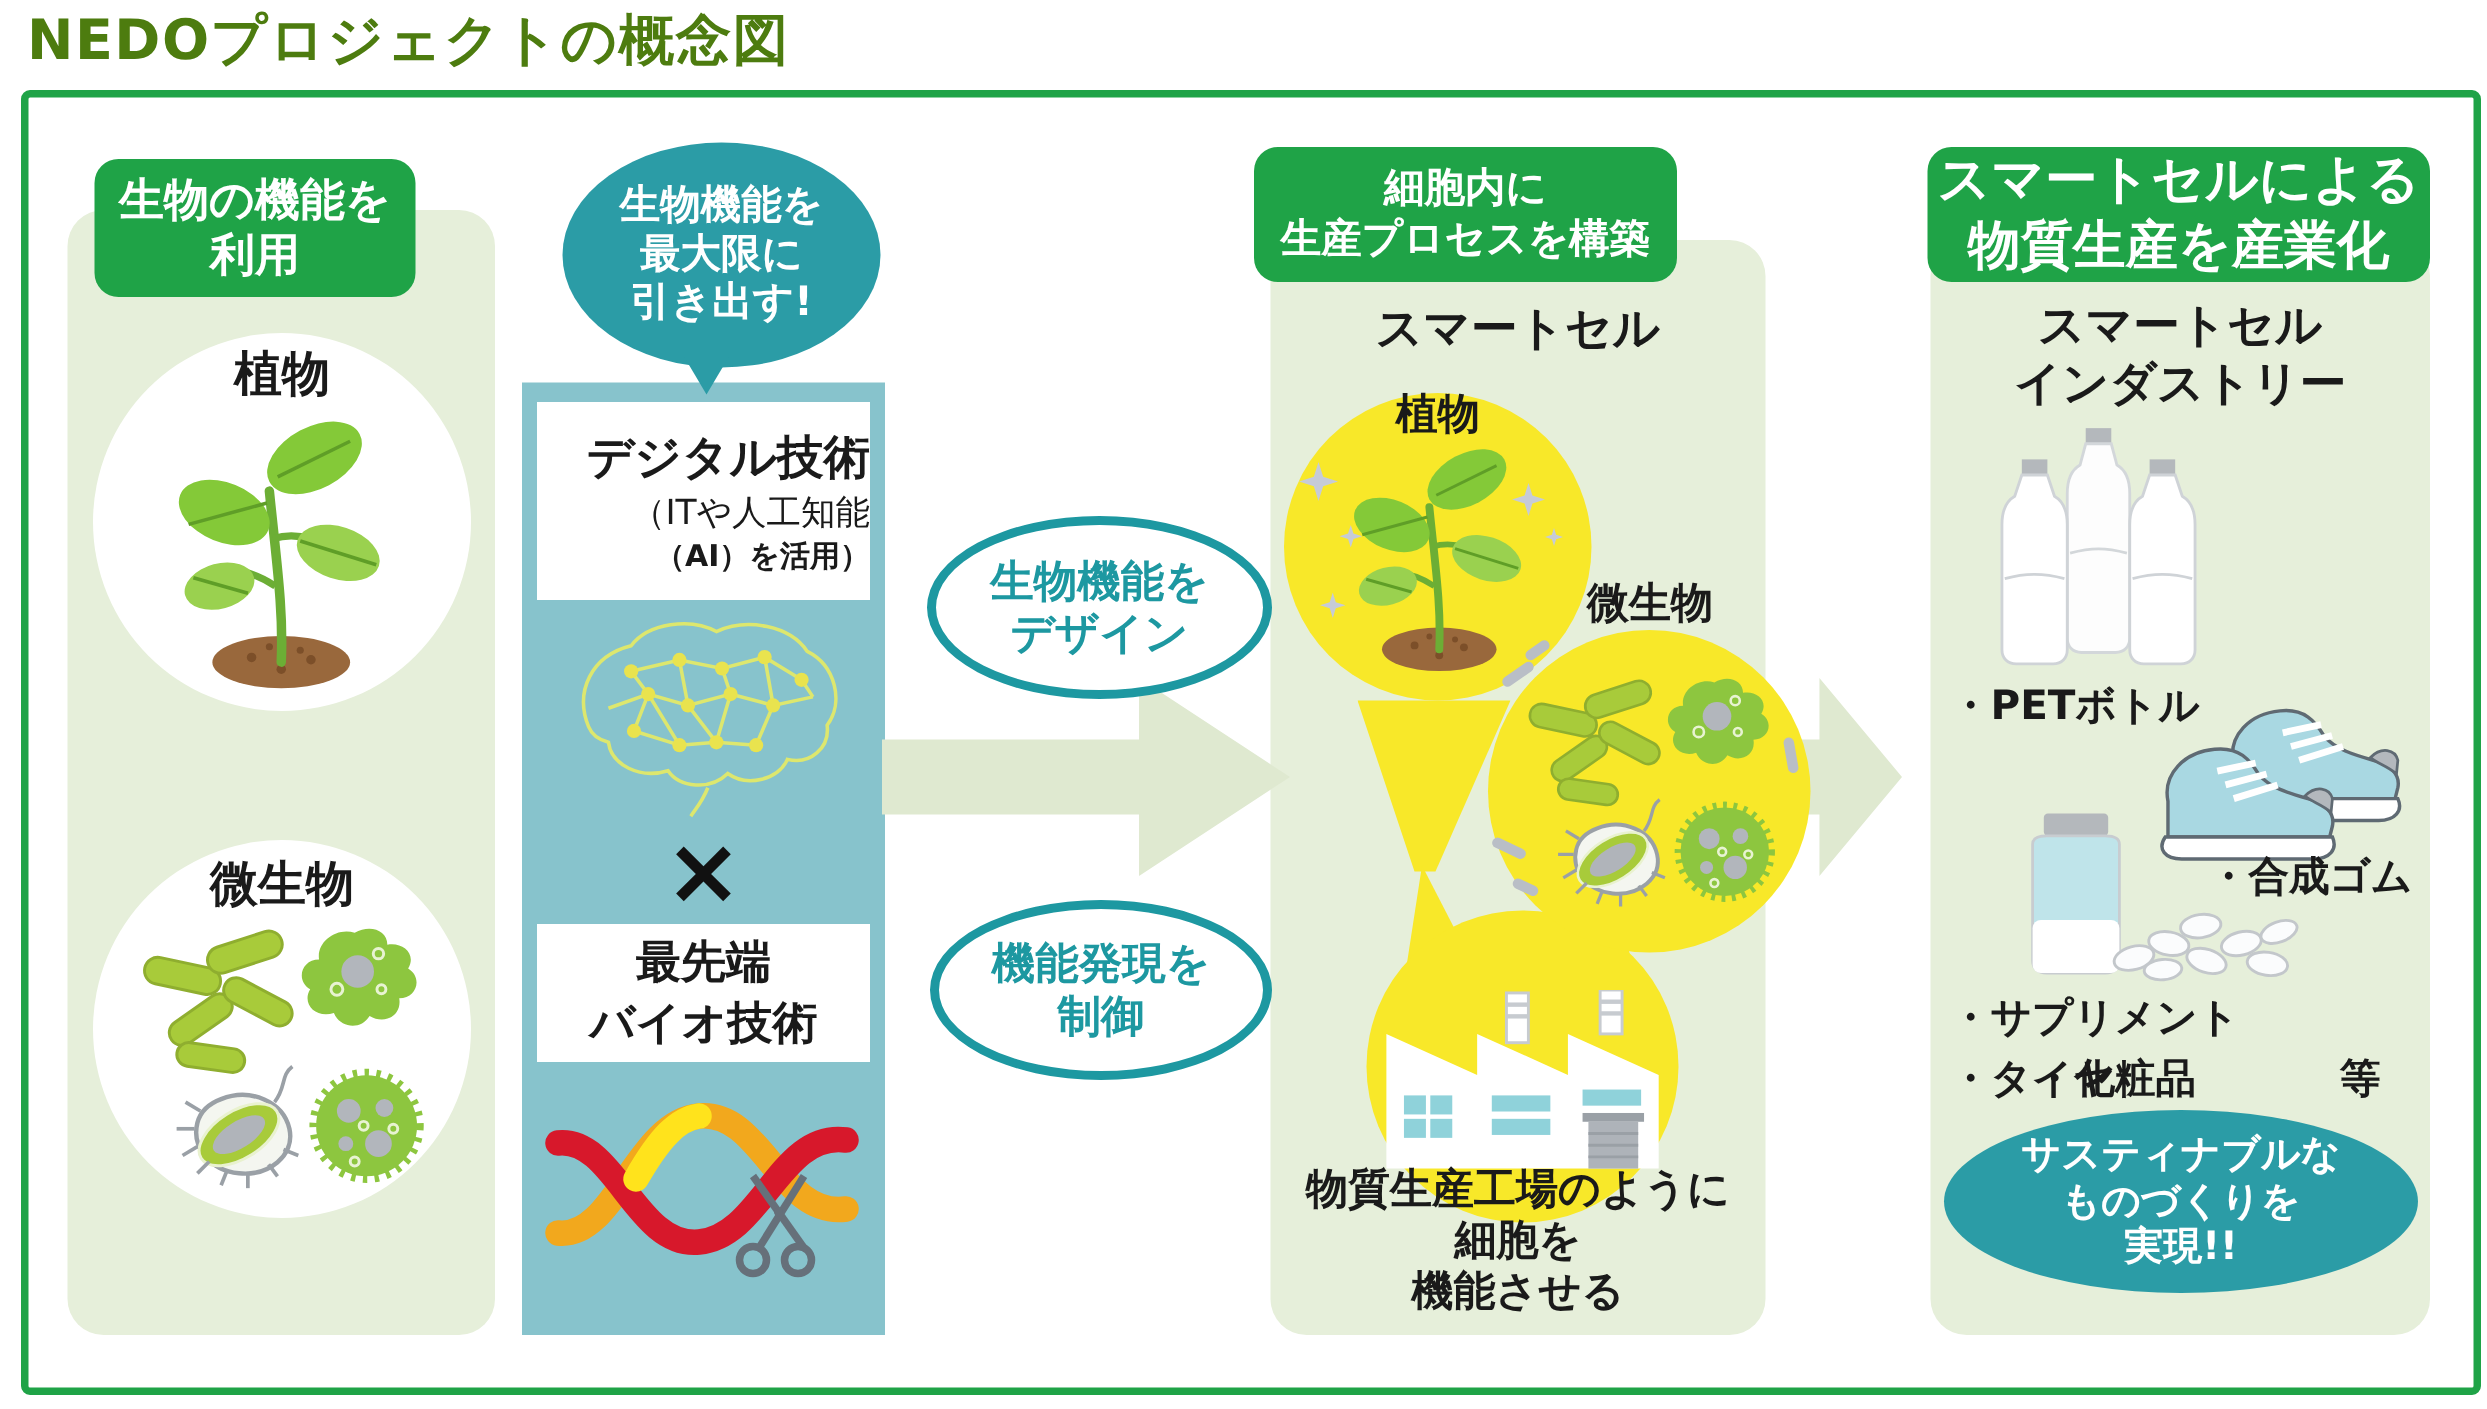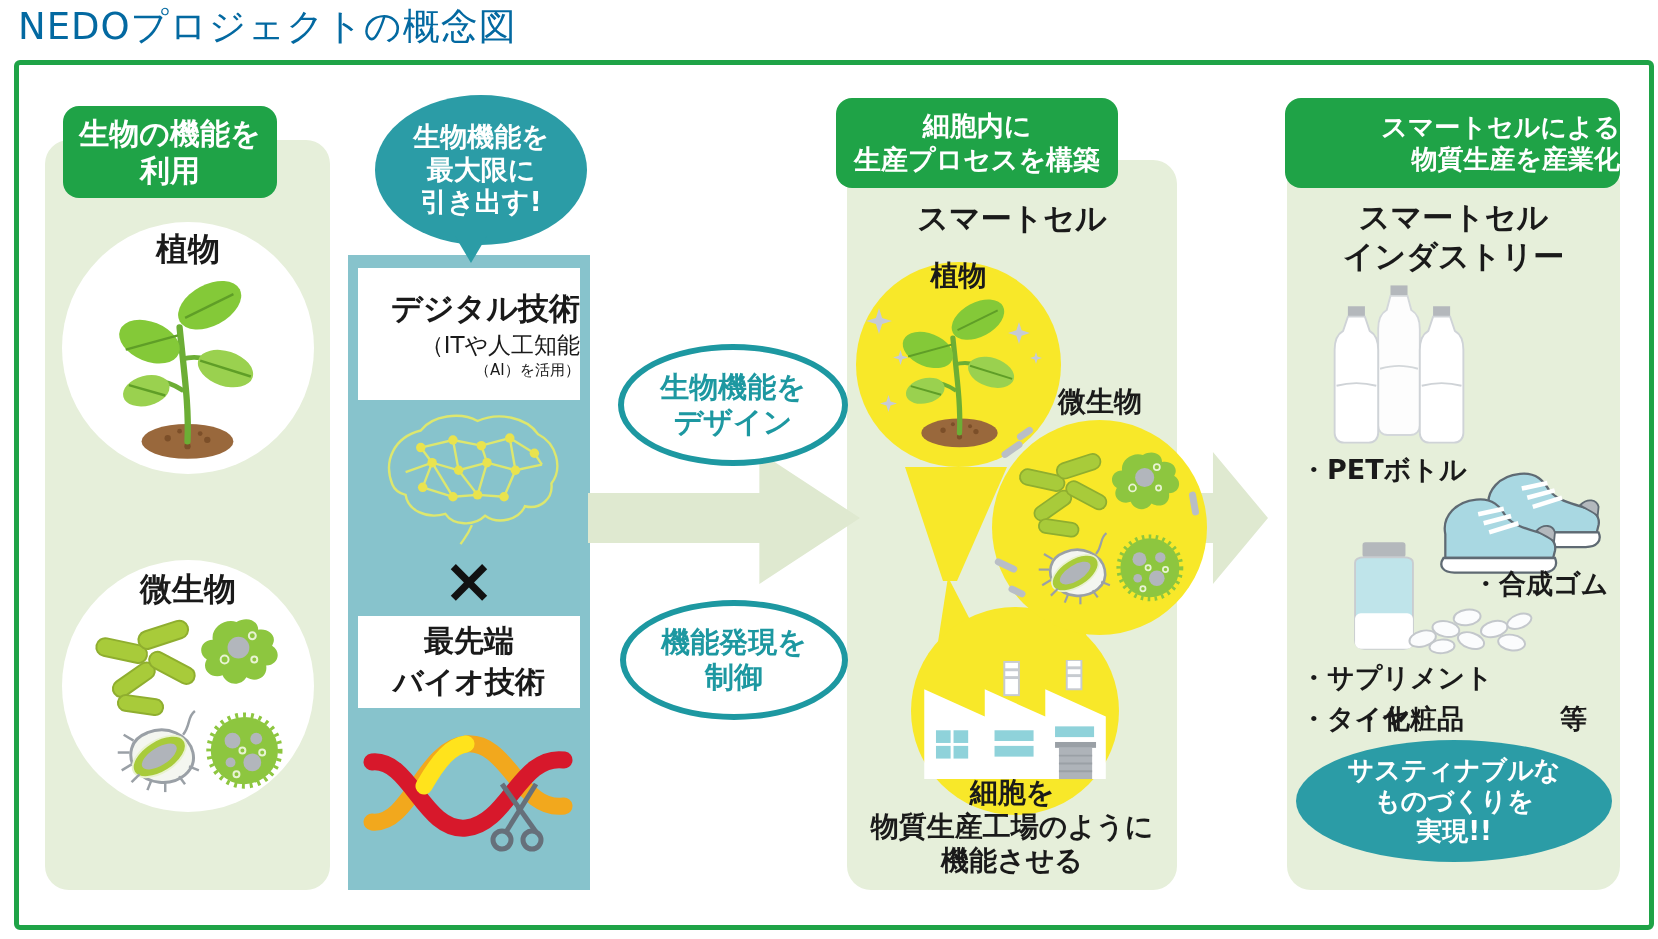--- a/index.html
+++ b/index.html
@@ -3,21 +3,21 @@
 <meta charset="utf-8">
 <style>
   * { box-sizing: border-box; margin: 0; padding: 0; }
   body { background:#fff; }
   .canvas {
     position: relative; width: 1658px; height: 939px; overflow: hidden;
     background:#fff; color:#1a1a1a;
     font-family:"DejaVu Sans","Liberation Sans",sans-serif;
   }
   .abs { position:absolute; }
-  .title { left:18px; top:2px; font-size:37px; font-weight:400; color:#0369a1; letter-spacing:1px; }
+  .title { left:18px; top:2px; font-size:37px; font-weight:700; color:#4d7c0f; letter-spacing:1px; }
   .outer { left:14px; top:60px; width:1640px; height:870px; border:5px solid #1fa347; border-radius:6px; background:#fff; }
   .panel { background:#e6efda; border-radius:24px; }
   .teal-panel { background:#87c3cc; }
   .green-header {
     background:#1fa347; border-radius:16px; color:#fff; font-weight:800; text-align:center;
     display:flex; flex-direction:column; justify-content:center; z-index:3; line-height:1.25;
   }
   .wcircle { background:#fff; border-radius:50%; }
   .ycircle { background:#f8e829; border-radius:50%; }
   .clabel { font-weight:800; text-align:center; z-index:3; white-space:nowrap; }
@@ -261,21 +261,21 @@
   <div class="abs bubble" style="left:375px; top:95px; width:212px; height:150px;">
     <span>生物機能を</span>
     <span>最大限に</span>
     <span>引き出す!</span>
   </div>
   <div class="abs bubble-tail" style="left:455px; top:236px;"></div>
 
   <div class="abs white-box" style="left:358px; top:268px; width:222px; height:132px;align-items:flex-end;">
     <span style="font-size:31px; font-weight:800;">デジタル技術</span>
     <span style="font-size:23px;">（ITや人工知能</span>
-    <span style="font-size:15px;">（AI）を活用）</span>
+    <span style="font-size:20px;font-weight:bold;">（AI）を活用）</span>
   </div>
   <svg class="abs" style="left:362px; top:404px; width:216px; height:142px; z-index:2;">
       <use href="#brain"></use>
     </svg>
   <div class="abs cross" style="left:348px; top:550px; width:242px;">×</div>
   <div class="abs white-box" style="left:358px; top:616px; width:222px; height:92px;">
     <span style="font-size:30px; font-weight:800;">最先端</span>
     <span style="font-size:30px; font-weight:800;">バイオ技術</span>
   </div>
   <svg class="abs" style="left:360px; top:714px; width:220px; height:145px; z-index:2;">
@@ -337,29 +337,29 @@
   <div class="dash" style="left:1000px; top:446px; transform:rotate(-35deg);"></div>
   <div class="dash" style="left:1016px; top:430px; width:18px; transform:rotate(-35deg);"></div>
   <div class="dash" style="left:994px; top:562px; transform:rotate(25deg);"></div>
   <div class="dash" style="left:1008px; top:588px; width:18px; transform:rotate(25deg);"></div>
   <div class="dash" style="left:1182px; top:500px; transform:rotate(80deg);"></div>
 
   <svg class="abs" style="left:918px; top:660px; width:196px; height:122px; z-index:2;">
       <use href="#factory"></use>
     </svg>
   <div class="abs caption" style="left:847px; top:776px; width:330px;">
+    <div>物質生産工場のように</div>
     <div>細胞を</div>
-    <div>物質生産工場のように</div>
     <div>機能させる</div>
   </div>
 
   <div class="abs arrow arrow-r-sm" style="left:1096px; top:452px; width:172px; height:132px;"></div>
 
   <div class="abs panel" style="left:1287px; top:160px; width:333px; height:730px;"></div>
-  <div class="abs green-header" style="left:1285px; top:98px; width:335px; height:90px; font-size:26px;align-items:flex-end;">
+  <div class="abs green-header" style="left:1285px; top:98px; width:335px; height:90px; font-size:35px;">
     <span>スマートセルによる</span>
     <span>物質生産を産業化</span>
   </div>
   <div class="abs clabel" style="left:1287px; top:198px; width:333px; font-size:31px; line-height:39px;">
     <div>スマートセル</div>
     <div>インダストリー</div>
   </div>
 
   <svg class="abs" style="left:1328px; top:280px; width:142px; height:168px; z-index:2;">
       <use href="#bottles"></use>

